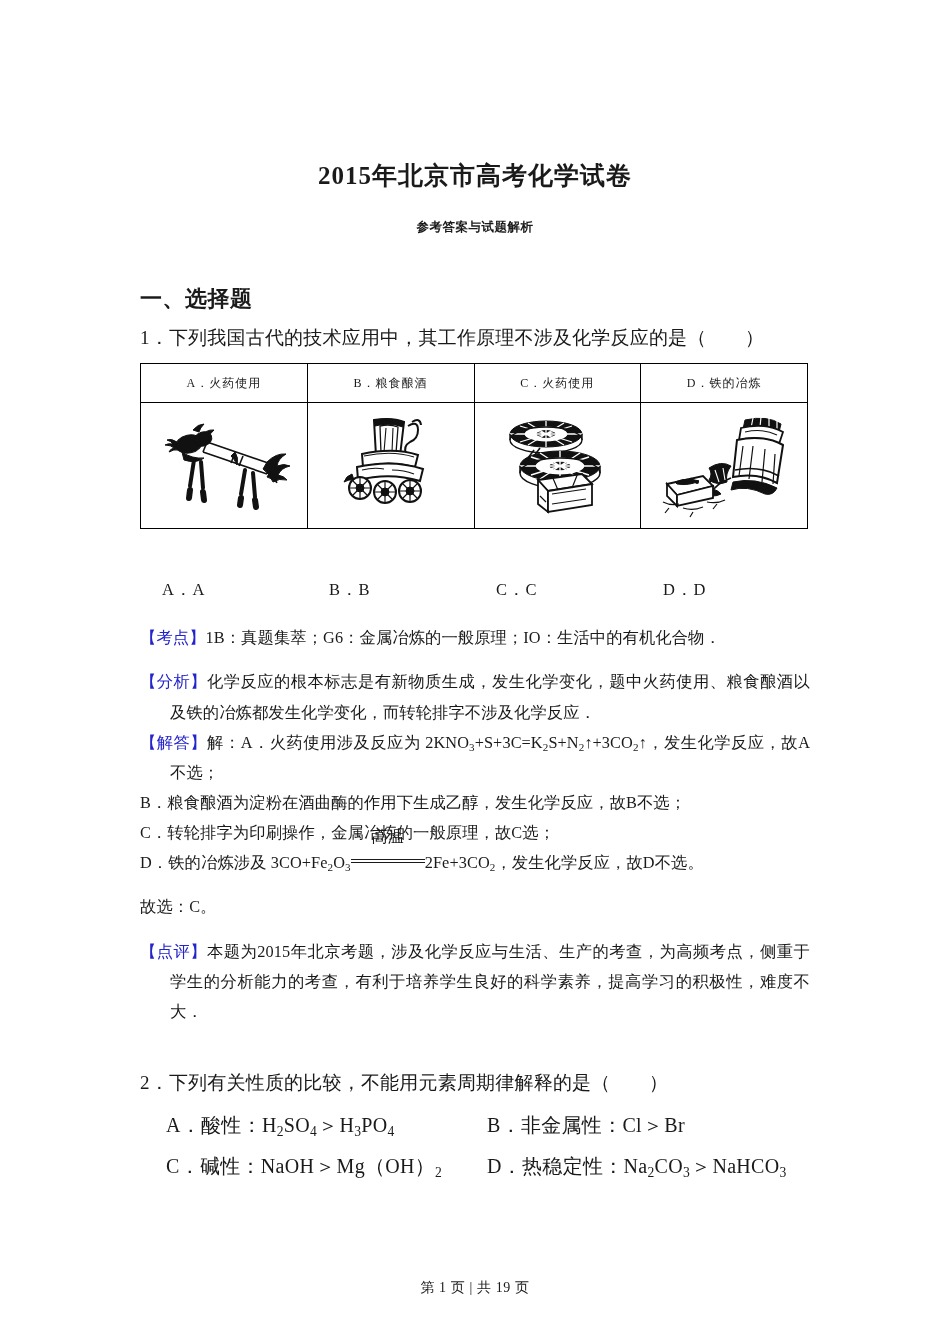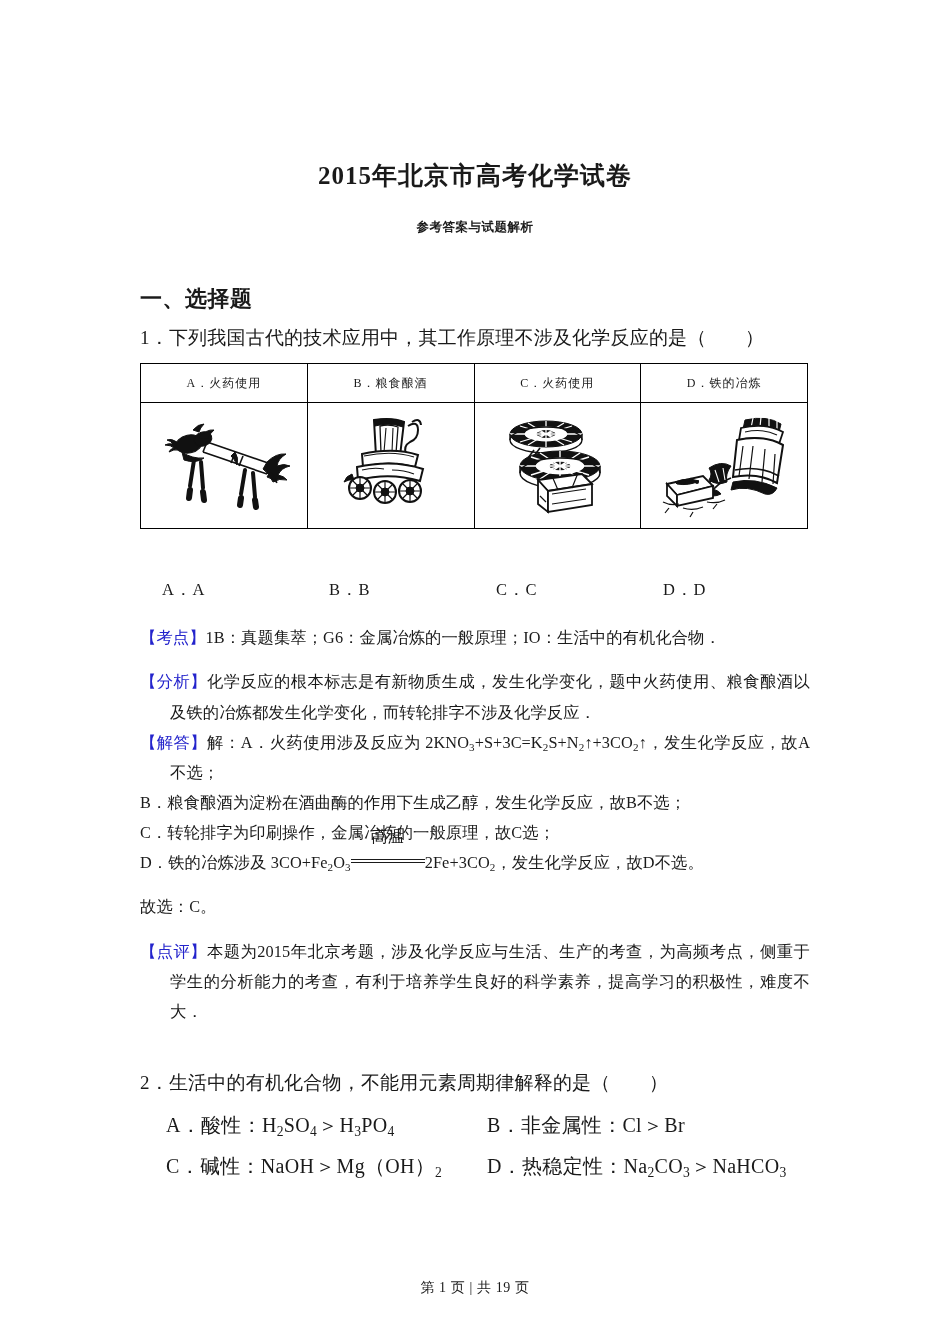--- a/index.html
+++ b/index.html
@@ -400,21 +400,21 @@
 
   <div class="spacer-sm"></div>
 
   <div class="para hang">
     <span class="blue-tag">【点评】</span><span>本题为2015年北京考题，涉及化学反应与生活、生产的考查，为高频考点，侧重于学生的分析能力的考查，有利于培养学生良好的科学素养，提高学习的积极性，难度不大．</span>
   </div>
 
   <div class="spacer-lg"></div>
 
   <div class="q-line">
-    <span>2．</span><span>生活中的有机化合物，不能用元素周期律解释的是（　　）</span>
+    <span>2．</span><span>下列有关性质的比较，不能用元素周期律解释的是（　　）</span>
   </div>
 
   <div class="opt-grid">
     <div class="opt">
       <span>A．</span><span>酸性：</span><span>H<sub>2</sub>SO<sub>4</sub><span class="gt">＞</span>H<sub>3</sub>PO<sub>4</sub></span>
     </div>
     <div class="opt">
       <span>B．</span><span>非金属性：</span><span>Cl<span class="gt">＞</span>Br</span>
     </div>
     <div class="opt">

